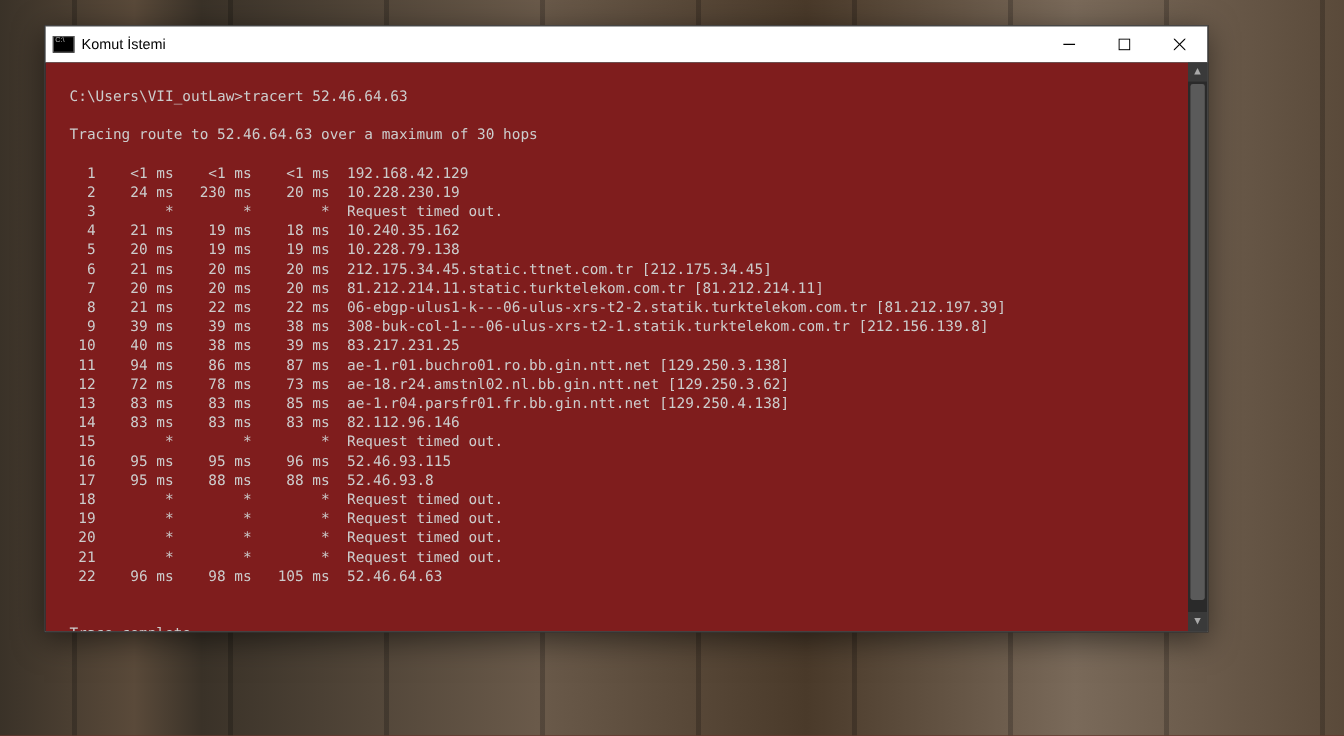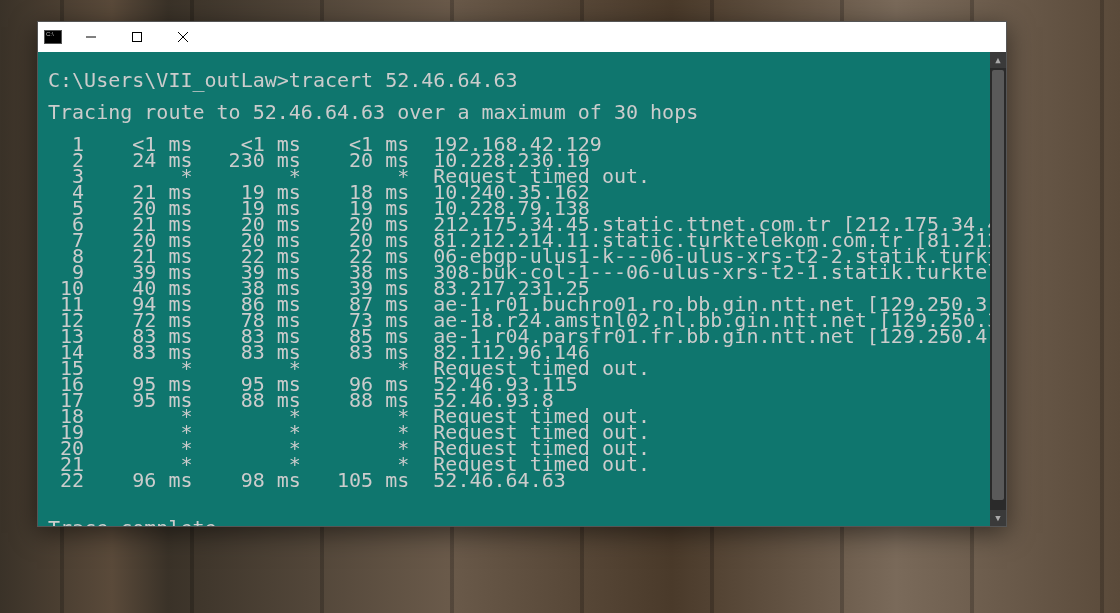--- a/index.html
+++ b/index.html
@@ -83,26 +83,26 @@
     color: #000;
   }
   .win-btn svg { pointer-events: none; }
   .terminal-area {
     flex: 1;
     display: flex;
     overflow: hidden;
   }
   .terminal {
     flex: 1;
-    background: #0f766e;
+    background: #7f1d1d;
     color: #ccc;
     font-family: Consolas, monospace;
-    font-size: 20px;
+    font-size: 12px;
     line-height: 16px;
-    padding: 4px 10px;
+    padding: 4px 20px;
     white-space: pre;
     overflow: hidden;
   }
   .scrollbar {
     width: 16px;
     background: #2a2a2a;
     position: relative;
   }
   .scroll-btn {
     position: absolute;
@@ -131,20 +131,21 @@
 </head>
 <body>
 
 <div class="desktop-bg"></div>
 
 <div class="window">
   <div class="titlebar">
     <div class="icon-box">
       <div class="cmd-icon"></div>
     </div>
+    <div class="title">Komut İstemi</div>
     <div class="win-controls">
       <div class="win-btn">
         <svg width="10" height="10">
             <line x1="0" y1="5" x2="10" y2="5" stroke="#000" stroke-width="1"></line>
           </svg>
       </div>
       <div class="win-btn">
         <svg width="10" height="10">
             <rect x="0.5" y="0.5" width="9" height="9" fill="none" stroke="#000" stroke-width="1"></rect>
           </svg>

